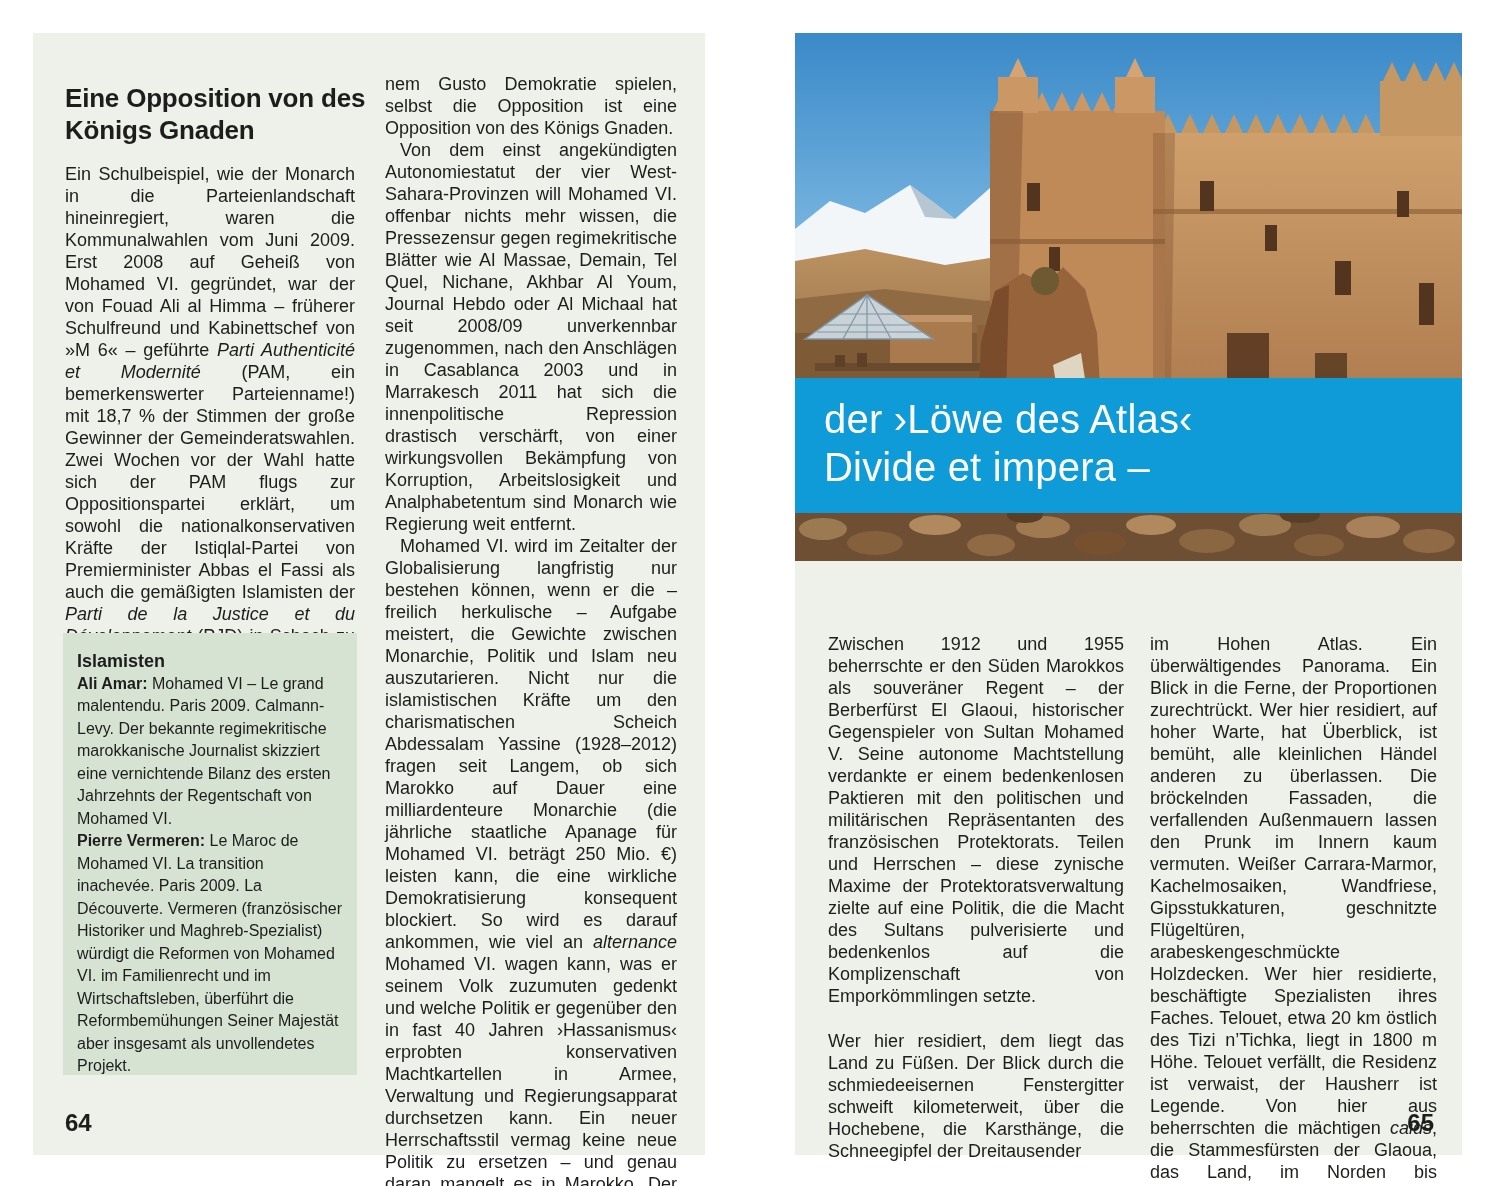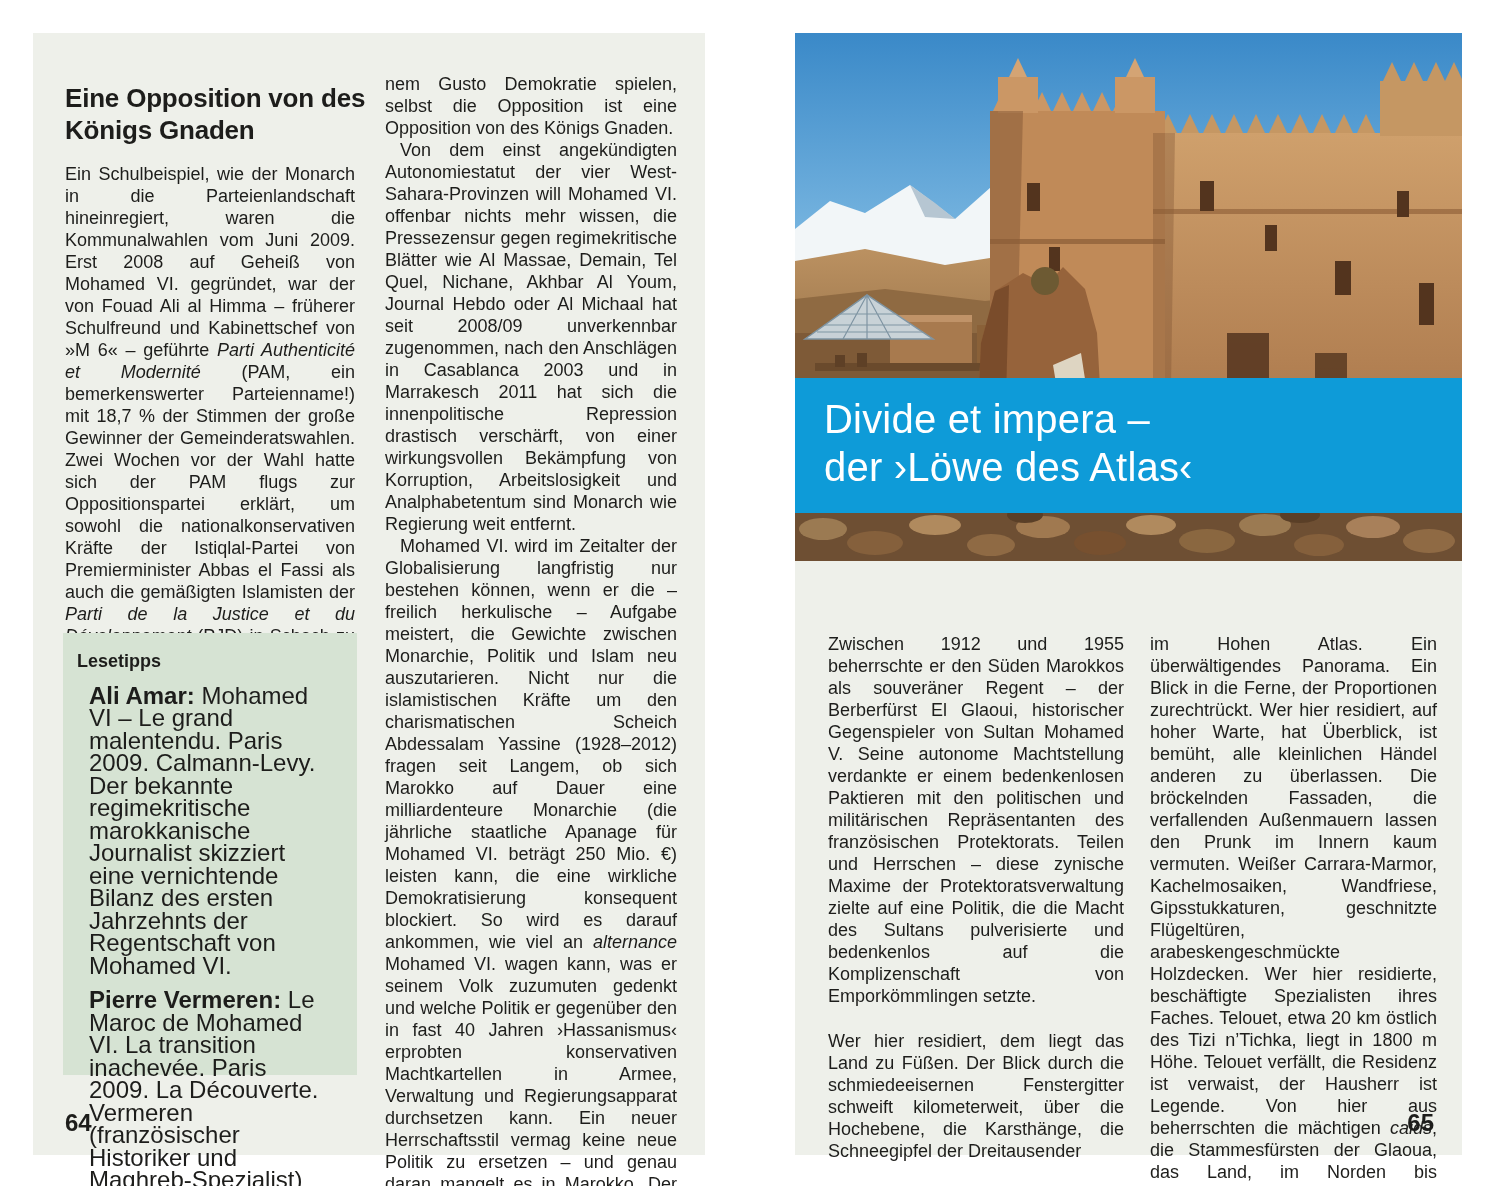--- a/index.html
+++ b/index.html
@@ -10,21 +10,21 @@
 
   .heading{position:absolute;left:32px;top:32px;width:312px;font-size:26px;line-height:32px;font-weight:600;letter-spacing:-0.2px;}
   .col{position:absolute;font-size:18px;line-height:22px;}
   .justify p{text-align:justify;hyphens:auto;-webkit-hyphens:auto;margin:0;}
   .col p.ind{text-indent:15px;}
   #l-col1{left:32px;top:130px;width:290px;}
   #l-col2{left:352px;top:40px;width:292px;}
 
   .tips-box{position:absolute;left:30px;top:600px;width:294px;height:442px;background:#d6e3d3;box-sizing:border-box;padding:17px 14px;}
   .tips-box .bt{font-weight:bold;font-size:18px;line-height:22.5px;margin:0;}
-  .tips-box p{margin:12px;font-size:24px;line-height:22.5px;text-align:left;hyphens:auto;}
+  .tips-box p{margin:0;font-size:16px;line-height:22.5px;text-align:left;hyphens:auto;}
 
   .pagenum{position:absolute;bottom:18px;font-size:24px;font-weight:600;}
   #page-left .pagenum{left:32px;}
   #page-right .pagenum{right:28px;text-align:right;margin-left:48px;}
 
   .photo{position:absolute;left:0;top:0;width:667px;height:528px;overflow:hidden;}
   .photo svg{display:block;}
   .banner{position:absolute;left:0;top:345px;width:667px;height:135px;background:#0e9bd8;box-sizing:border-box;padding:17px 0 0 29px;}
   .banner div{color:#ffffff;font-size:40px;line-height:48px;font-weight:400;letter-spacing:0.2px;}
   .caption{position:absolute;left:33px;top:538px;width:600px;font-size:17px;font-weight:bold;line-height:21px;}
@@ -38,21 +38,21 @@
 <body>
 
 <div class="page" id="page-left">
   <h1 class="heading">Eine Opposition von des Königs Gnaden</h1>
 
   <div class="col justify" id="l-col1">
     <p><span>Ein Schulbeispiel, wie der Monarch in die Parteienlandschaft hineinregiert, waren die Kommunalwahlen vom Juni 2009. Erst 2008 auf Geheiß von Mohamed VI. gegründet, war der von Fouad Ali al Himma – früherer Schulfreund und Kabinettschef von »M 6« – geführte </span><span style="font-style: italic;">Parti Authenticité et Modernité</span><span> (PAM, ein bemerkenswerter Parteienname!) mit 18,7 % der Stimmen der große Gewinner der Gemeinderatswahlen. Zwei Wochen vor der Wahl hatte sich der PAM flugs zur Oppositionspartei erklärt, um sowohl die nationalkonservativen Kräfte der Istiqlal-Partei von Premierminister Abbas el Fassi als auch die gemäßigten Islamisten der </span><span style="font-style: italic;">Parti de la Justice et du Développement</span><span> (PJD) in Schach zu halten. Die Rechnung ging auf: So lässt Seine Majestät im Land nach sei-</span></p>
   </div>
 
   <div class="tips-box">
-    <p class="bt">Lesetipps</p>
+    <p class="bt">Islamisten</p>
     <p><span style="font-weight: bold;">Ali Amar:</span><span> Mohamed VI – Le grand malentendu. Paris 2009. Calmann-Levy. Der bekannte regimekritische marokkanische Journalist skizziert eine vernichtende Bilanz des ersten Jahrzehnts der Regentschaft von Mohamed VI.</span></p>
     <p><span style="font-weight: bold;">Pierre Vermeren:</span><span> Le Maroc de Mohamed VI. La transition inachevée. Paris 2009. La Découverte. Vermeren (französischer Historiker und Maghreb-Spezialist) würdigt die Reformen von Mohamed VI. im Familienrecht und im Wirtschaftsleben, überführt die Reformbemühungen Seiner Majestät aber insgesamt als unvollendetes Projekt.</span></p>
   </div>
 
   <div class="col justify" id="l-col2">
     <p><span>nem Gusto Demokratie spielen, selbst die Opposition ist eine Opposition von des Königs Gnaden.</span></p>
     <p class="ind"><span>Von dem einst angekündigten Autonomiestatut der vier West-Sahara-Provinzen will Mohamed VI. offenbar nichts mehr wissen, die Pressezensur gegen regimekritische Blätter wie Al Massae, Demain, Tel Quel, Nichane, Akhbar Al Youm, Journal Hebdo oder Al Michaal hat seit 2008/09 unverkennbar zugenommen, nach den Anschlägen in Casablanca 2003 und in Marrakesch 2011 hat sich die innenpolitische Repression drastisch verschärft, von einer wirkungsvollen Bekämpfung von Korruption, Arbeitslosigkeit und Analphabetentum sind Monarch wie Regierung weit entfernt.</span></p>
     <p class="ind"><span>Mohamed VI. wird im Zeitalter der Globalisierung langfristig nur bestehen können, wenn er die – freilich herkulische – Aufgabe meistert, die Gewichte zwischen Monarchie, Politik und Islam neu auszutarieren. Nicht nur die islamistischen Kräfte um den charismatischen Scheich Abdessalam Yassine (1928–2012) fragen seit Langem, ob sich Marokko auf Dauer eine milliardenteure Monarchie (die jährliche staatliche Apanage für Mohamed VI. beträgt 250 Mio. €) leisten kann, die eine wirkliche Demokratisierung konsequent blockiert. So wird es darauf ankommen, wie viel an </span><span style="font-style: italic;">alternance</span><span> Mohamed VI. wagen kann, was er seinem Volk zuzumuten gedenkt und welche Politik er gegenüber den in fast 40 Jahren ›Hassanismus‹ erprobten konservativen Machtkartellen in Armee, Verwaltung und Regierungsapparat durchsetzen kann. Ein neuer Herrschaftsstil vermag keine neue Politik zu ersetzen – und genau daran mangelt es in Marokko. Der Machtkampf in der Arena der Politik hat womöglich gerade erst begonnen.</span></p>
   </div>
 
@@ -192,22 +192,22 @@
           <ellipse cx="578" cy="494" rx="27" ry="11" fill="#a8805a"></ellipse>
           <ellipse cx="634" cy="508" rx="26" ry="12" fill="#8f6a44"></ellipse>
           <ellipse cx="505" cy="482" rx="20" ry="8" fill="#5a3f27"></ellipse>
           <ellipse cx="230" cy="482" rx="18" ry="8" fill="#5a3f27"></ellipse>
         </g>
       </g>
     </svg>
   </div>
 
   <div class="banner">
+    <div>der ›Löwe des Atlas‹</div>
     <div>Divide et impera –</div>
-    <div>der ›Löwe des Atlas‹</div>
   </div>
 
 
   <div class="col justify lead" id="r-col1">
     <p><span>Zwischen 1912 und 1955 beherrschte er den Süden Marokkos als souveräner Regent – der Berberfürst El Glaoui, historischer Gegenspieler von Sultan Mohamed V. Seine autonome Machtstellung verdankte er einem bedenkenlosen Paktieren mit den politischen und militärischen Repräsentanten des französischen Protektorats. Teilen und Herrschen – diese zynische Maxime der Protektoratsverwaltung zielte auf eine Politik, die die Macht des Sultans pulverisierte und bedenkenlos auf die Komplizenschaft von Emporkömmlingen setzte.</span></p>
     <p class="gap" style="font-weight:normal"><span>Wer hier residiert, dem liegt das Land zu Füßen. Der Blick durch die schmiedeeisernen Fenstergitter schweift kilometerweit, über die Hochebene, die Karsthänge, die Schneegipfel der Dreitausender</span></p>
   </div>
 
   <div class="col justify" id="r-col2">
     <p><span>im Hohen Atlas. Ein überwältigendes Panorama. Ein Blick in die Ferne, der Proportionen zurechtrückt. Wer hier residiert, auf hoher Warte, hat Überblick, ist bemüht, alle kleinlichen Händel anderen zu überlassen. Die bröckelnden Fassaden, die verfallenden Außenmauern lassen den Prunk im Innern kaum vermuten. Weißer Carrara-Marmor, Kachelmosaiken, Wandfriese, Gipsstukkaturen, geschnitzte Flügeltüren, arabeskengeschmückte Holzdecken. Wer hier residierte, beschäftigte Spezialisten ihres Faches. Telouet, etwa 20 km östlich des Tizi n’Tichka, liegt in 1800 m Höhe. Telouet verfällt, die Residenz ist verwaist, der Hausherr ist Legende. Von hier aus beherrschten die mächtigen </span><span style="font-style: italic;">caids</span><span>, die Stammesfürsten der Glaoua, das Land, im Norden bis Marrakesch, im Süden bis in die Region des heutigen</span></p>

